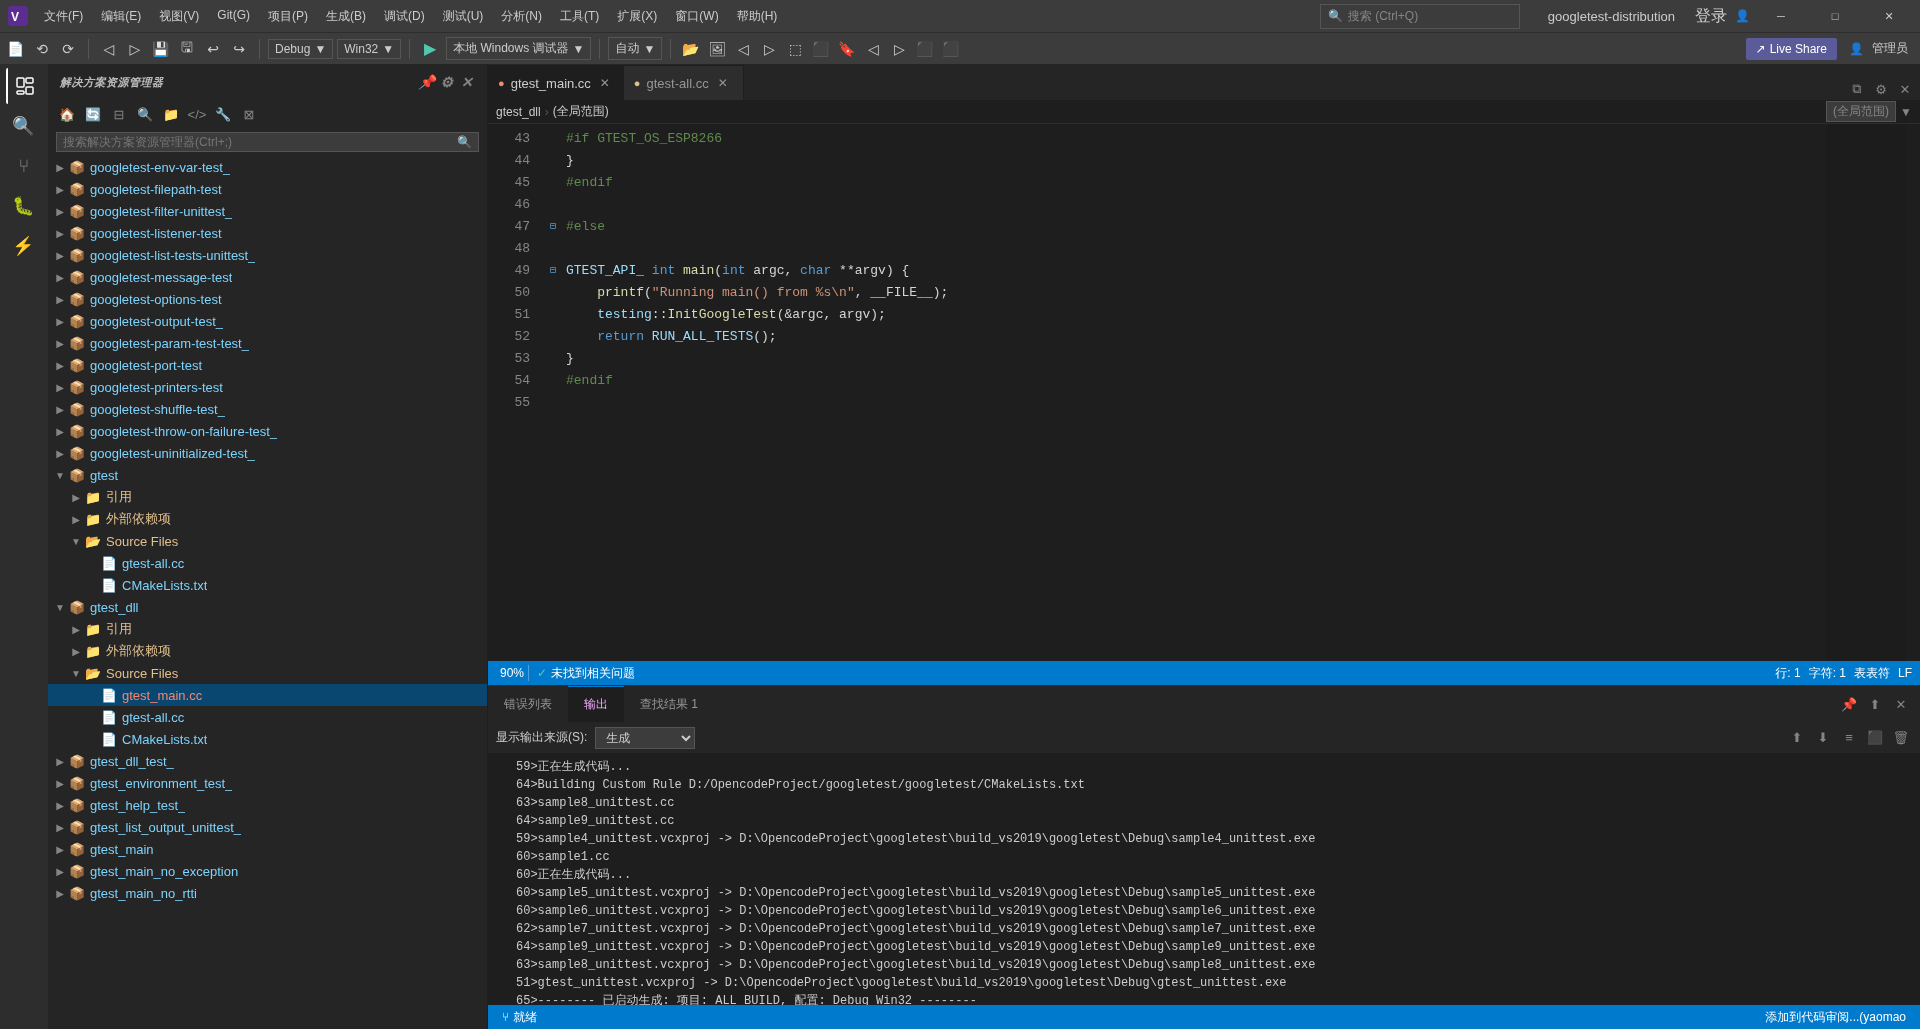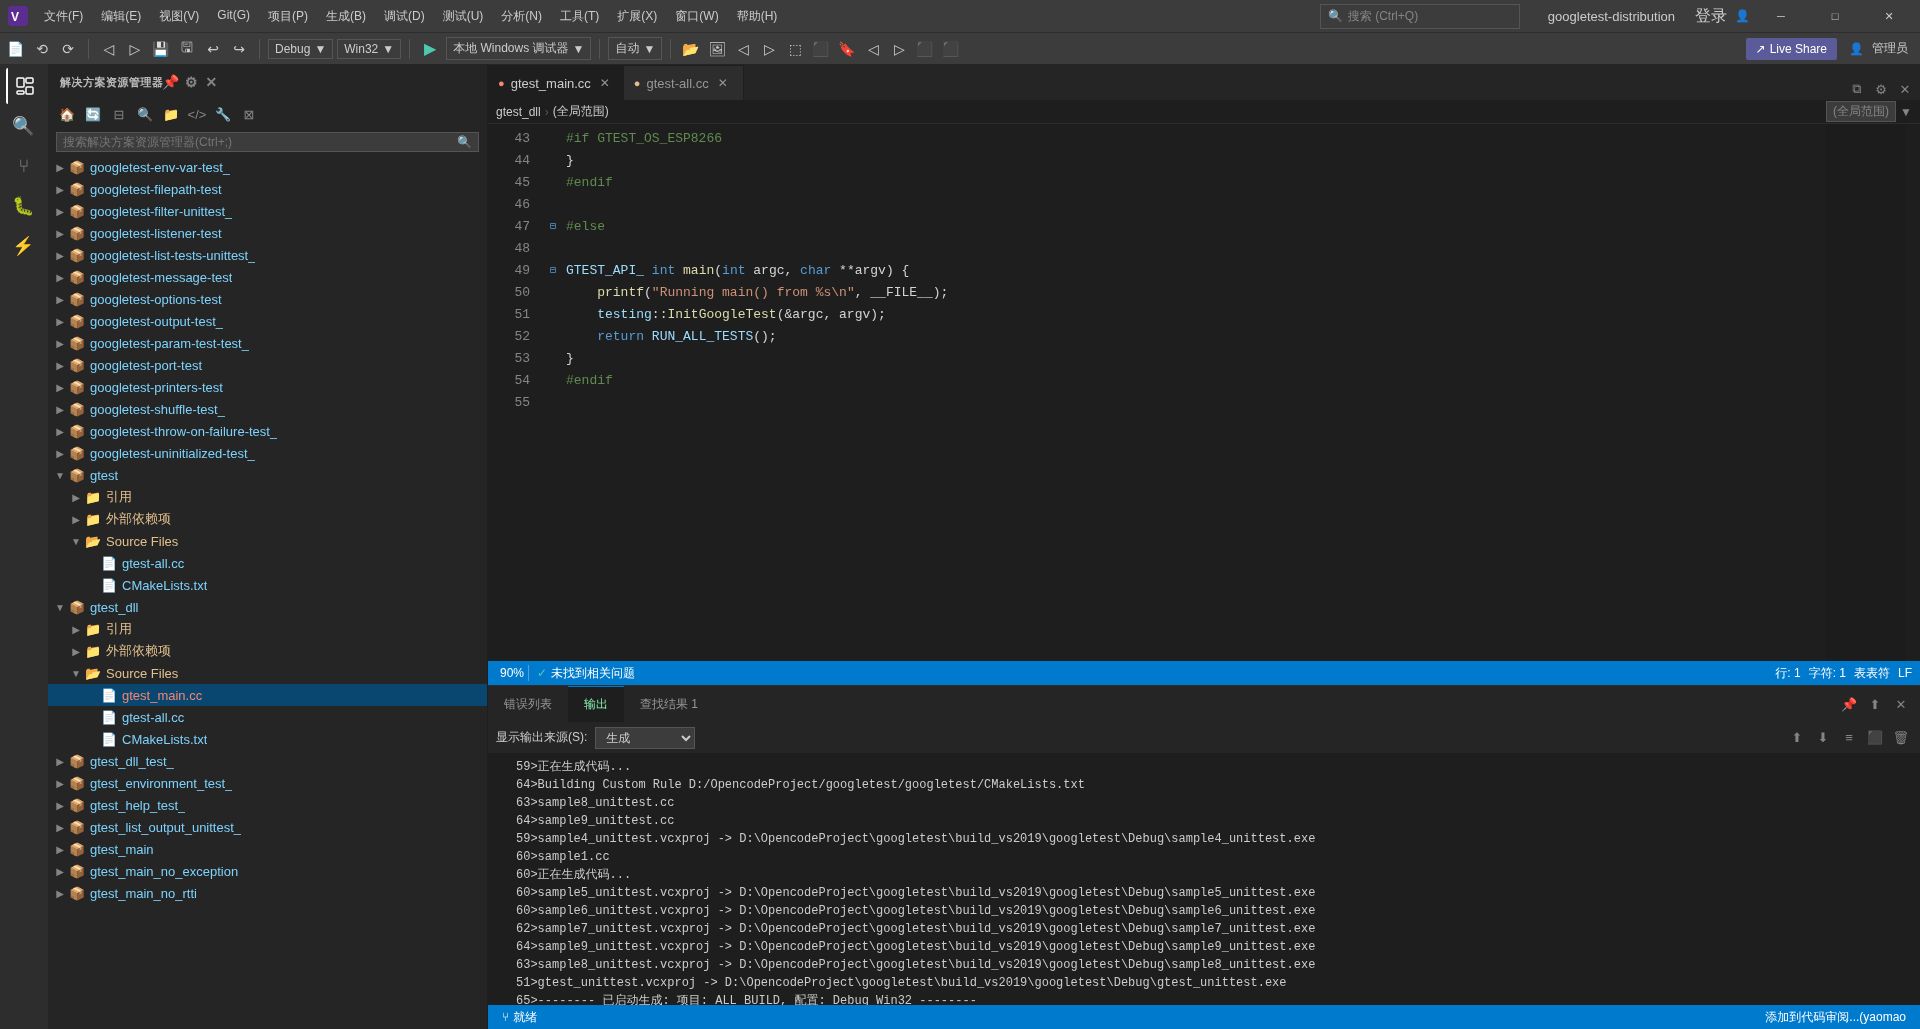--- a/index.html
+++ b/index.html
@@ -166,22 +166,23 @@
       height: 36px;
       display: flex;
       align-items: center;
       padding: 0 12px;
       background: #252526;
       color: #bbbbbb;
       font-size: 11px;
       font-weight: 700;
       text-transform: uppercase;
       letter-spacing: 0.5px;
-      justify-content: flex-start;
-      flex-shrink: 0;
+      justify-content: space-between;
+      flex-shrink: 0;
+      font-style: italic;
     }
     .sidebar-header-icons {
       display: flex;
       gap: 4px;
     }
     .sidebar-header-icon {
       width: 16px;
       height: 16px;
       display: flex;
       align-items: center;
@@ -411,21 +412,21 @@
       height: 36px;
       display: flex;
       align-items: center;
       padding: 0 16px;
       cursor: pointer;
       font-size: 12px;
       color: #969696;
       border-top: 1px solid transparent;
     }
     .panel-tab.active {
-      color: #86efac;
+      color: #f0abfc;
       border-top: 1px solid #007acc;
       background: #1e1e1e;
     }
     .panel-spacer { flex: 1; }
     .panel-actions {
       display: flex;
       align-items: center;
       gap: 4px;
       padding: 0 8px;
     }

